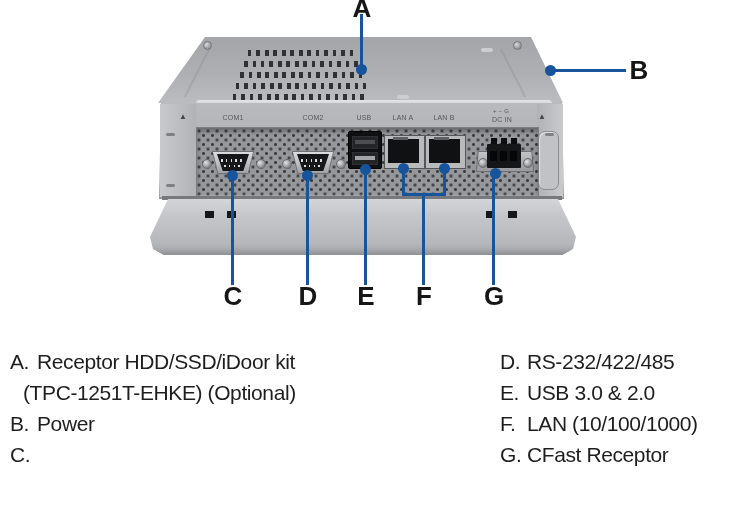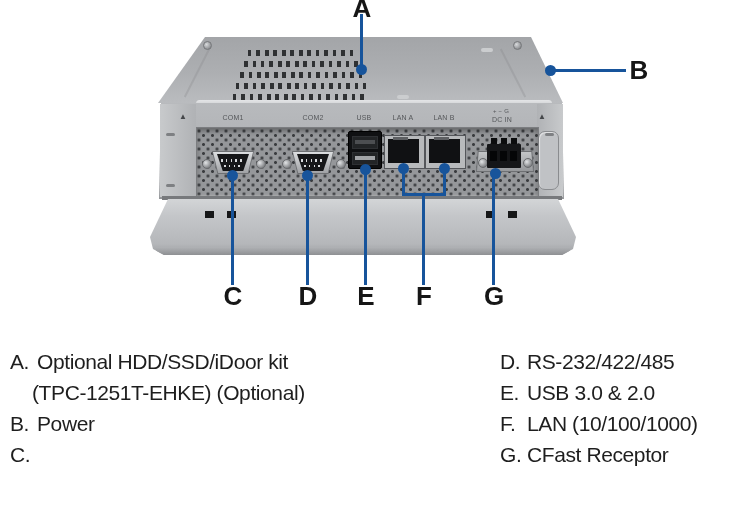--- a/index.html
+++ b/index.html
@@ -73,21 +73,21 @@
   
   .lv{width:3px;background:#17549b;}
   .lh{height:3px;background:#17549b;}
   .dot{width:11px;height:11px;border-radius:50%;background:#17549b;}
   .callout{transform:translateX(-50%);font-weight:700;font-size:26px;color:#161616;line-height:1.15;}
 
   
   .lg-col{line-height:31px;font-size:21px;color:#1e1e1e;letter-spacing:-0.4px;white-space:nowrap;}
   .lg-row{display:flex;}
   .lg-label{display:inline-block;min-width:27px;}
-  .lg-cont{margin-left:22px;}
+  .lg-cont{margin-left:13px;}
 </style>
 </head>
 <body>
 
 <div class="stage">
 
   <div class="abs" style="left:0;top:0;width:750px;height:330px;">
 
     <div class="abs top-face"></div>
     <div class="abs seam" style="left:196px;top:46px;height:54px;transform:rotate(27deg);opacity:.5;"></div>
@@ -212,21 +212,21 @@
     <div class="abs callout" style="left:424px;top:282px;">F</div>
 
     <div class="abs lv" style="left:492px;top:174px;height:111px;"></div>
     <div class="abs dot" style="left:490px;top:168px;"></div>
     <div class="abs callout" style="left:494px;top:282px;">G</div>
   </div>
 
   <div class="abs lg-col" style="left:10px;top:346px;width:470px;">
     <div class="lg-row">
       <span class="lg-label">A.</span>
-      <span class="lg-text">Optional HDD/SSD/iDoor kit</span>
+      <span class="lg-text">Receptor HDD/SSD/iDoor kit</span>
     </div>
     <div class="lg-row">
       <span class="lg-text lg-cont">(TPC-1251T-EHKE) (Optional)</span>
     </div>
     <div class="lg-row">
       <span class="lg-label">B.</span>
       <span class="lg-text">Power</span>
     </div>
     <div class="lg-row">
       <span class="lg-label">C.</span>

